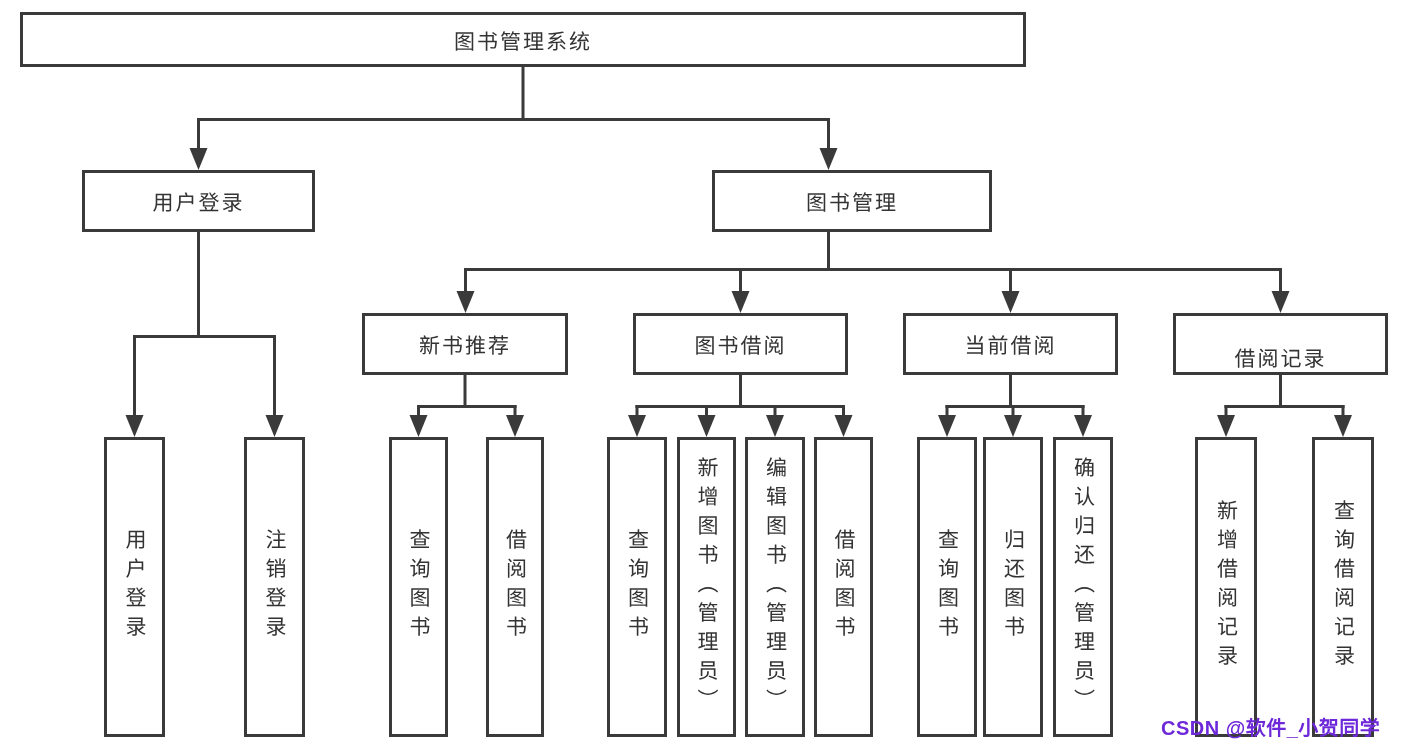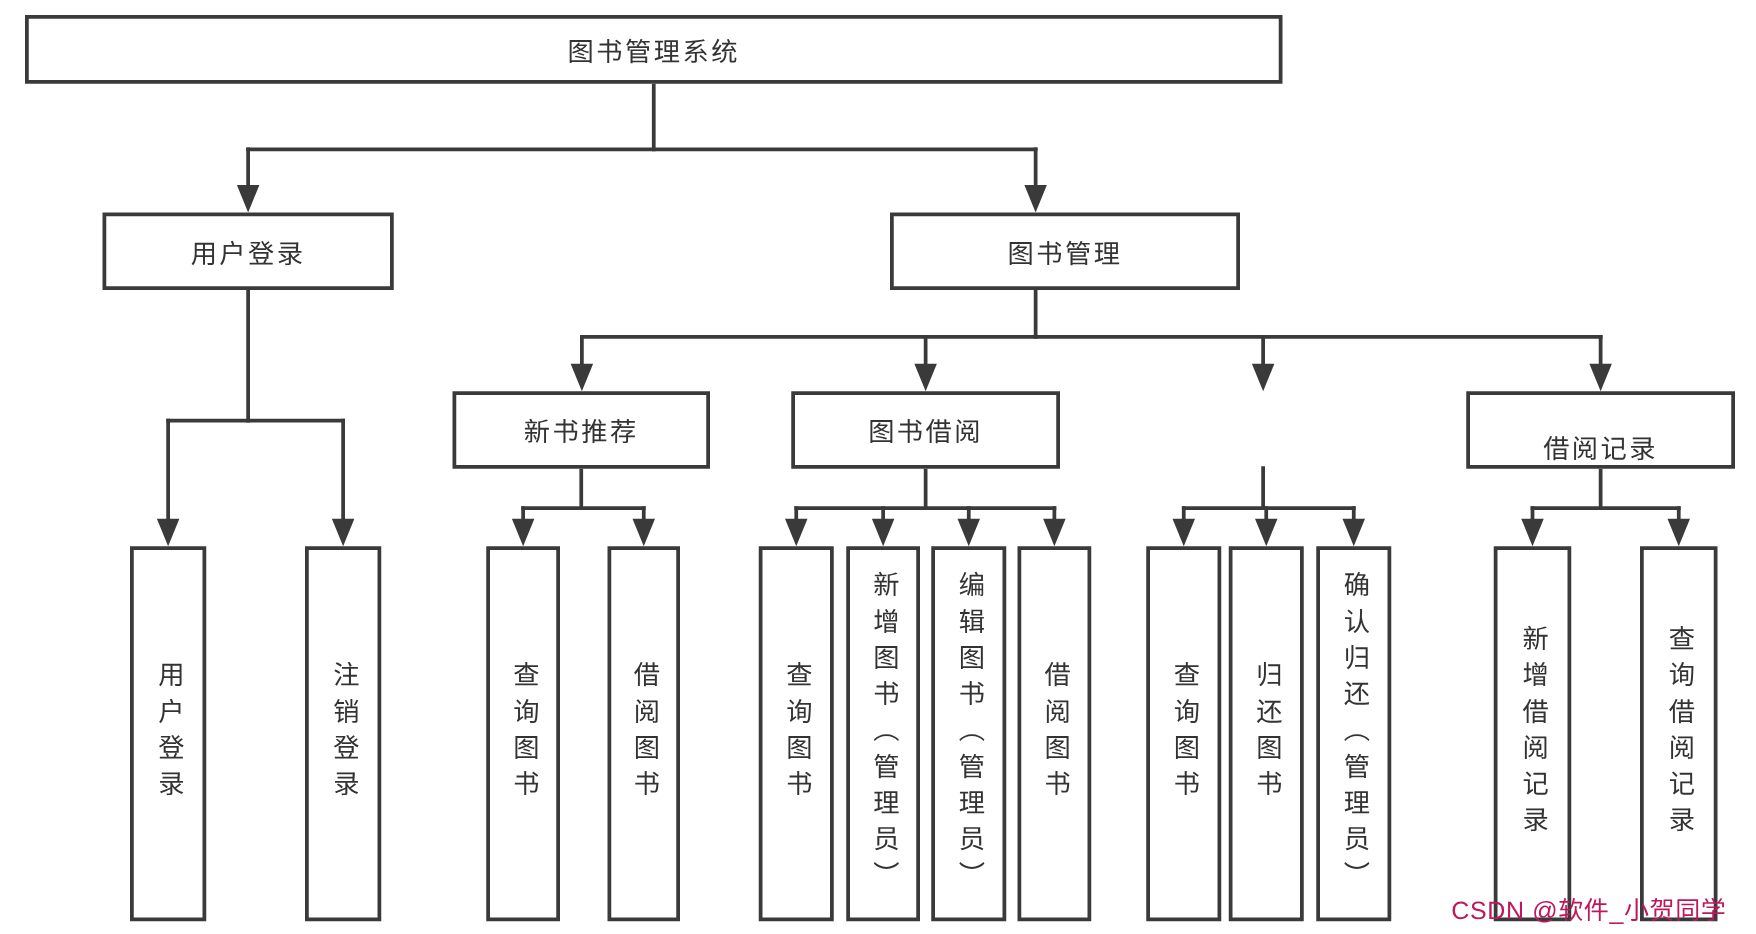--- a/index.html
+++ b/index.html
@@ -36,24 +36,25 @@
     font-size: 21px;
     letter-spacing: 8px;
     line-height: 1.1;
     color: #333333;
   }
   .watermark {
     position: absolute;
     left: 1161px;
     top: 712px;
     font-size: 20px;
-    color: #be185d;
+    color: #6d28d9;
     white-space: nowrap;
     z-index: 5;
     letter-spacing: 0.5px;
+    font-weight: bold;
   }
 </style>
 </head>
 <body>
 
 <div class="canvas">
 
   <svg class="connectors" viewBox="0 0 1405 747" xmlns="http://www.w3.org/2000/svg">
 
     <line x1="523" y1="65" x2="523" y2="121"></line>
@@ -126,20 +127,23 @@
   <div class="node hnode" style="left:712px; top:170px; width:280px; height:62px;">
     <span>图书管理</span>
   </div>
 
   <div class="node hnode" style="left:362px; top:313px; width:206px; height:62px;">
     <span>新书推荐</span>
   </div>
   <div class="node hnode" style="left:633px; top:313px; width:215px; height:62px;">
     <span>图书借阅</span>
   </div>
+  <div class="node hnode" style="left:903px; top:313px; width:215px; height:62px;">
+    <span>当前借阅</span>
+  </div>
   <div class="node hnode" style="left:1173px; top:313px; width:215px; height:62px;align-items:flex-end;">
     <span>借阅记录</span>
   </div>
 
   <div class="node vnode" style="left:104px; top:437px; width:61px; height:300px;">
     <span class="vtext">用户登录</span>
   </div>
   <div class="node vnode" style="left:244px; top:437px; width:61px; height:300px;">
     <span class="vtext">注销登录</span>
   </div>

